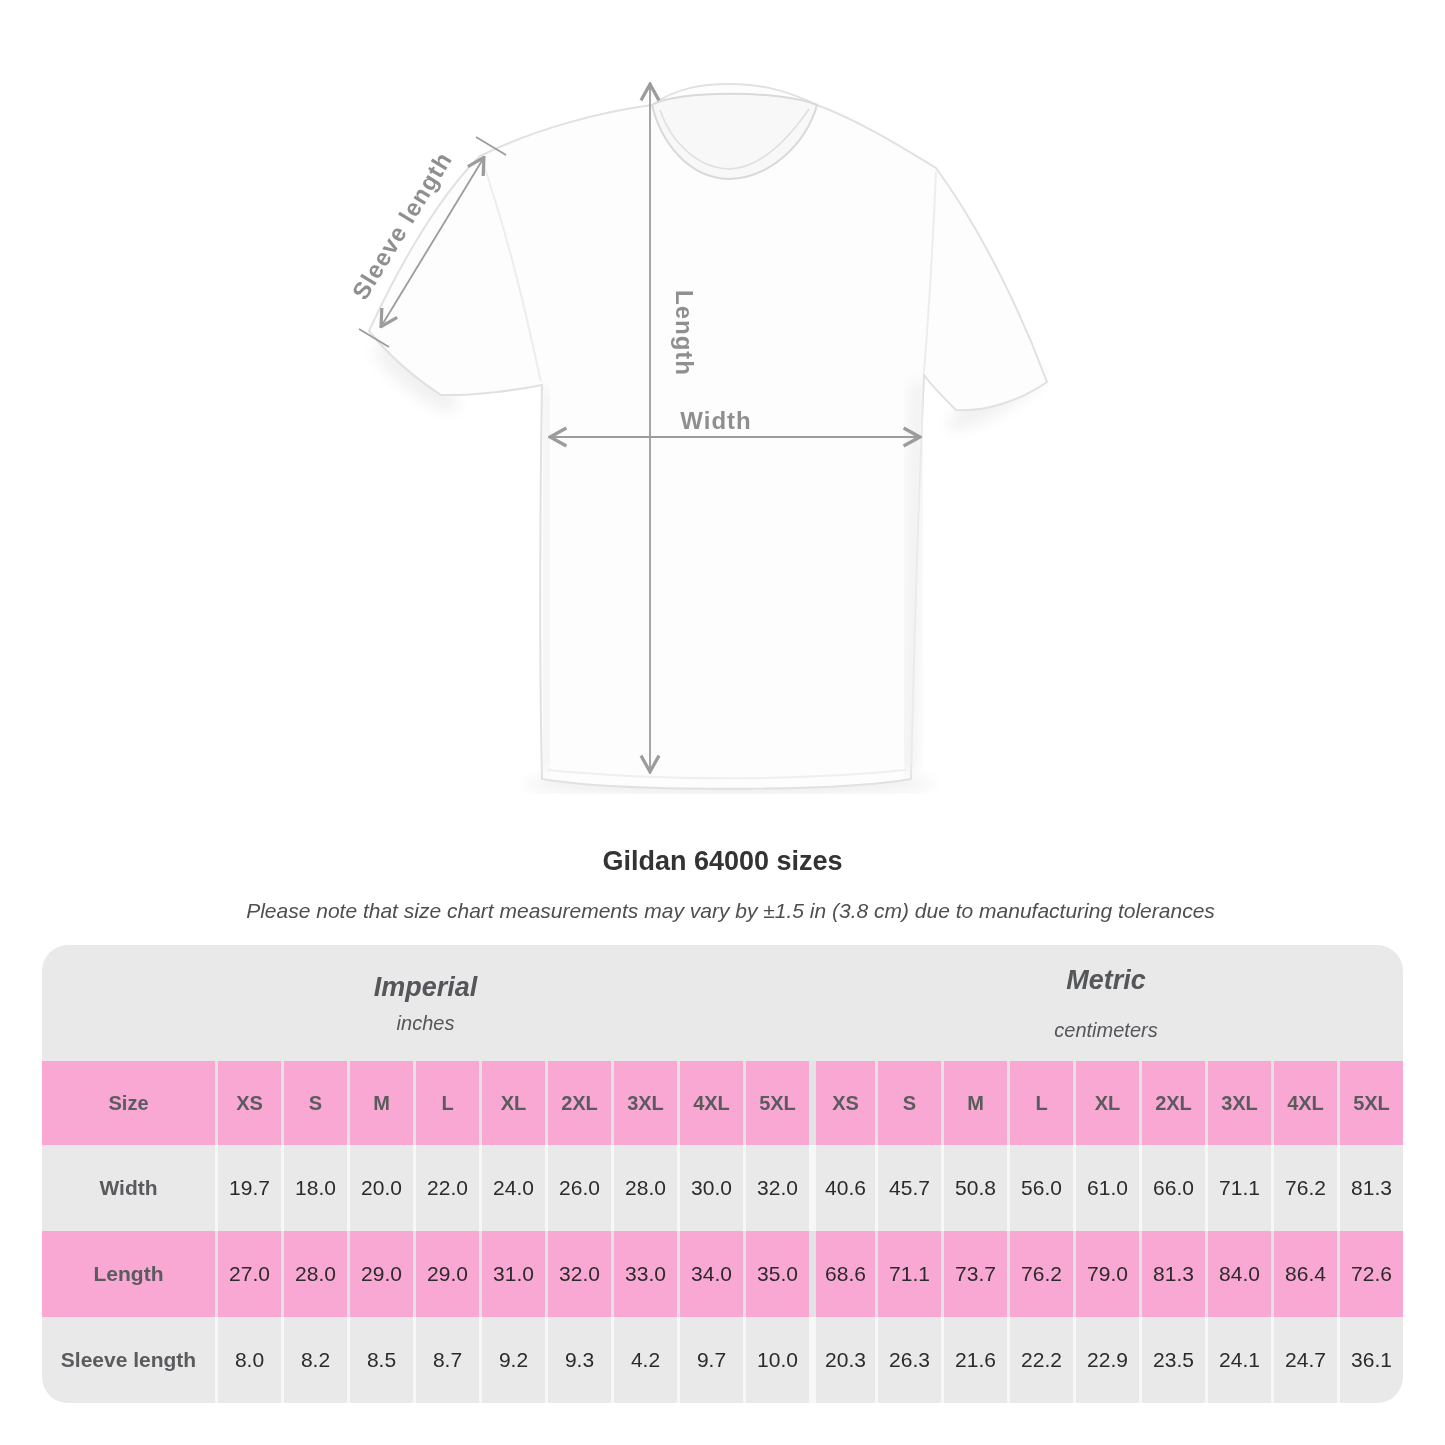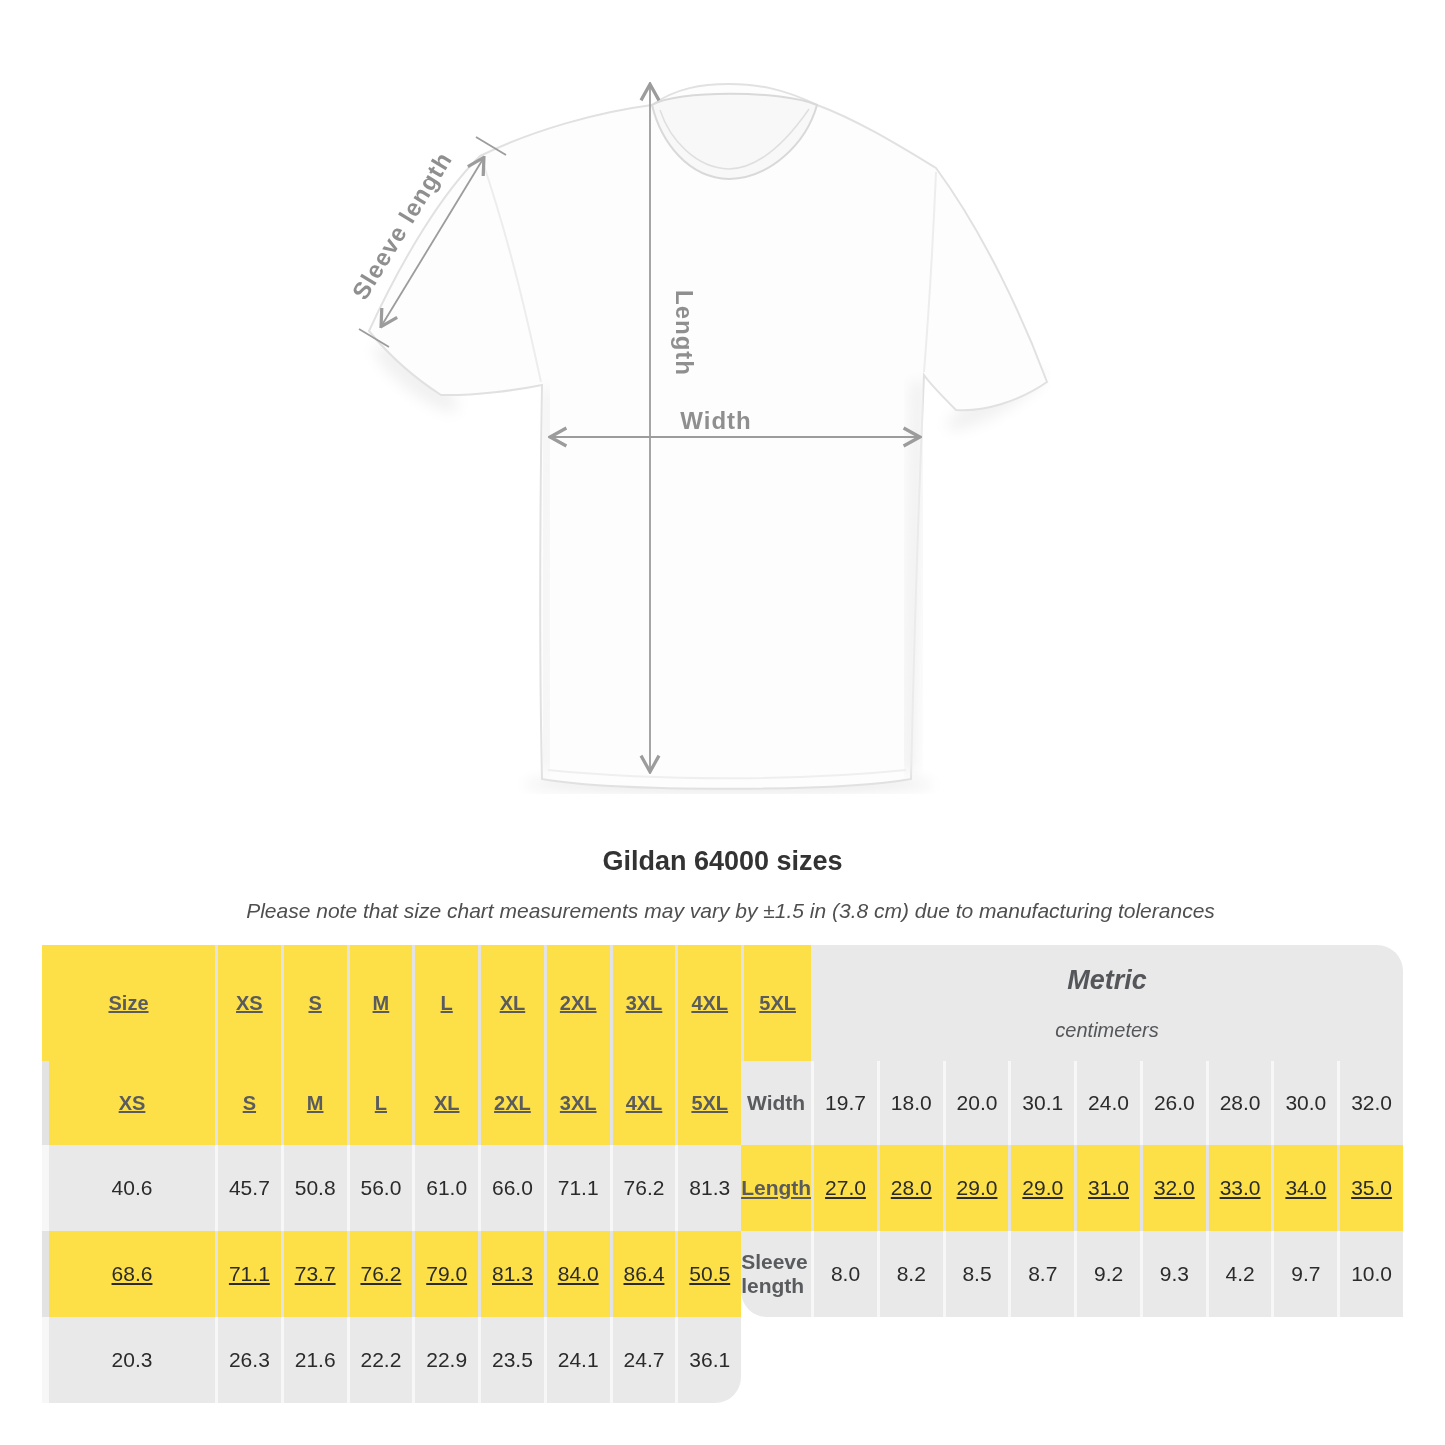--- a/index.html
+++ b/index.html
@@ -26,21 +26,21 @@
   .unit.imperial{grid-column:1/11;border-top-left-radius:26px;}
   .unit.metric{grid-column:11/20;border-top-right-radius:26px;gap:14px;}
   .uname{font-size:27px;font-weight:bold;font-style:italic;color:#54565a;}
   .usub{font-size:20px;font-style:italic;color:#54565a;margin-top:9px;}
 
   .c{box-sizing:border-box;display:flex;align-items:center;justify-content:center;
      font-size:21px;border-left:3px solid transparent;}
   .lab{border-left:none;font-weight:bold;color:#5a5b5e;}
   .head{font-weight:bold;color:#5a5b5e;font-size:20px;}
   .val{color:#2b2b2b;}
-  .rowW{background:#fde047;border-left-color:#e3e3e3;text-decoration:underline;}
+  .rowW{background:#f9a8d4;border-left-color:#e3e3e3;}
   .rowG{background:#e9e9e9;border-left-color:#f7f7f7;}
   .lab.rowW,.lab.rowG{border-left:none;}
   .mstart{border-left-width:7px;}
   .lastrow.lab{border-bottom-left-radius:26px;}
   .lastcell{border-bottom-right-radius:26px;}
 </style>
 </head>
 <body>
 
 <div class="page">
@@ -103,20 +103,24 @@
 
     <text class="dlab" transform="translate(409,230) rotate(-58.5)">Sleeve length</text>
     <text class="dlab" transform="translate(676,333) rotate(90)">Length</text>
     <text class="dlab" x="716" y="429">Width</text>
   </svg>
 
   <div class="title">Gildan 64000 sizes</div>
   <div class="note">Please note that size chart measurements may vary by ±1.5 in (3.8 cm) due to manufacturing tolerances</div>
 
   <div class="grid" id="grid">
+    <div class="unit imperial">
+      <div class="uname">Imperial</div>
+      <div class="usub">inches</div>
+    </div>
     <div class="unit metric">
       <div class="uname">Metric</div>
       <div class="usub">centimeters</div>
     </div>
   <div class="c lab head rowW">Size</div>
       <div class="c head rowW">XS</div>
       <div class="c head rowW">S</div>
       <div class="c head rowW">M</div>
       <div class="c head rowW">L</div>
       <div class="c head rowW">XL</div>
@@ -130,21 +134,21 @@
       <div class="c head rowW">L</div>
       <div class="c head rowW">XL</div>
       <div class="c head rowW">2XL</div>
       <div class="c head rowW">3XL</div>
       <div class="c head rowW">4XL</div>
       <div class="c head rowW">5XL</div>
       <div class="c lab rowG">Width</div>
       <div class="c val rowG">19.7</div>
       <div class="c val rowG">18.0</div>
       <div class="c val rowG">20.0</div>
-      <div class="c val rowG">30.1</div>
+      <div class="c val rowG">22.0</div>
       <div class="c val rowG">24.0</div>
       <div class="c val rowG">26.0</div>
       <div class="c val rowG">28.0</div>
       <div class="c val rowG">30.0</div>
       <div class="c val rowG">32.0</div>
       <div class="c val rowG mstart">40.6</div>
       <div class="c val rowG">45.7</div>
       <div class="c val rowG">50.8</div>
       <div class="c val rowG">56.0</div>
       <div class="c val rowG">61.0</div>
@@ -163,21 +167,21 @@
       <div class="c val rowW">34.0</div>
       <div class="c val rowW">35.0</div>
       <div class="c val rowW mstart">68.6</div>
       <div class="c val rowW">71.1</div>
       <div class="c val rowW">73.7</div>
       <div class="c val rowW">76.2</div>
       <div class="c val rowW">79.0</div>
       <div class="c val rowW">81.3</div>
       <div class="c val rowW">84.0</div>
       <div class="c val rowW">86.4</div>
-      <div class="c val rowW">50.5</div>
+      <div class="c val rowW">72.6</div>
       <div class="c lab rowG lastrow">Sleeve length</div>
       <div class="c val rowG lastrow">8.0</div>
       <div class="c val rowG lastrow">8.2</div>
       <div class="c val rowG lastrow">8.5</div>
       <div class="c val rowG lastrow">8.7</div>
       <div class="c val rowG lastrow">9.2</div>
       <div class="c val rowG lastrow">9.3</div>
       <div class="c val rowG lastrow">4.2</div>
       <div class="c val rowG lastrow">9.7</div>
       <div class="c val rowG lastrow">10.0</div>

